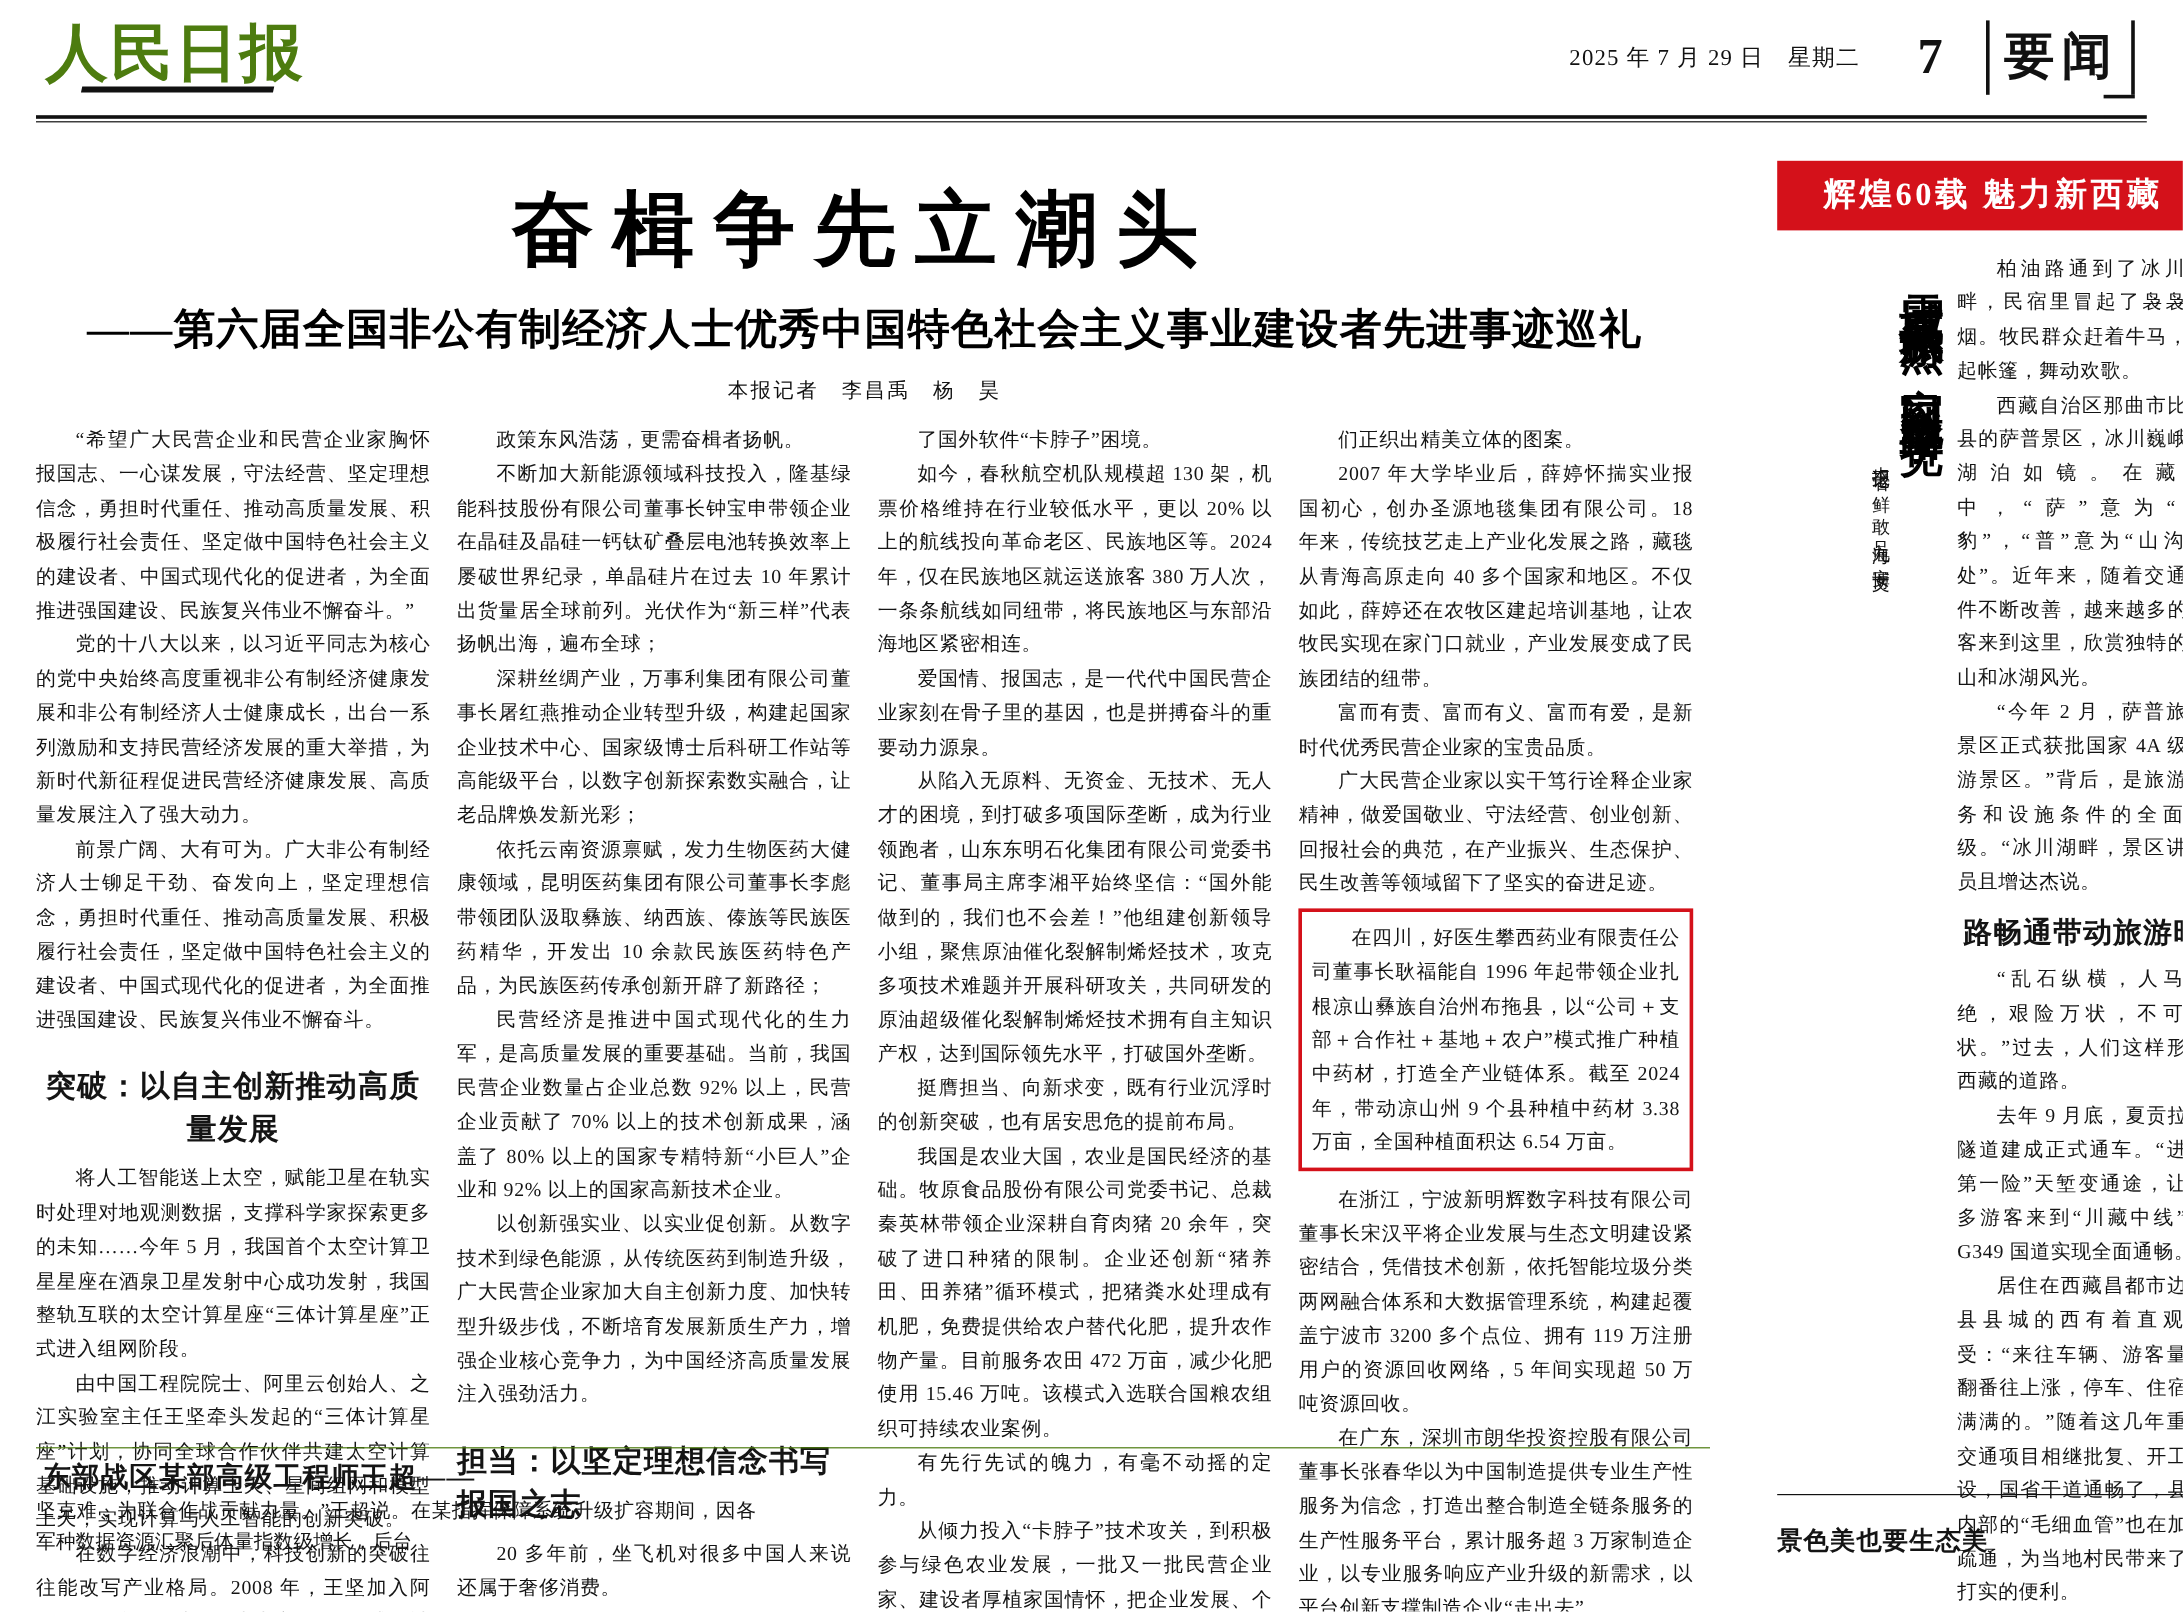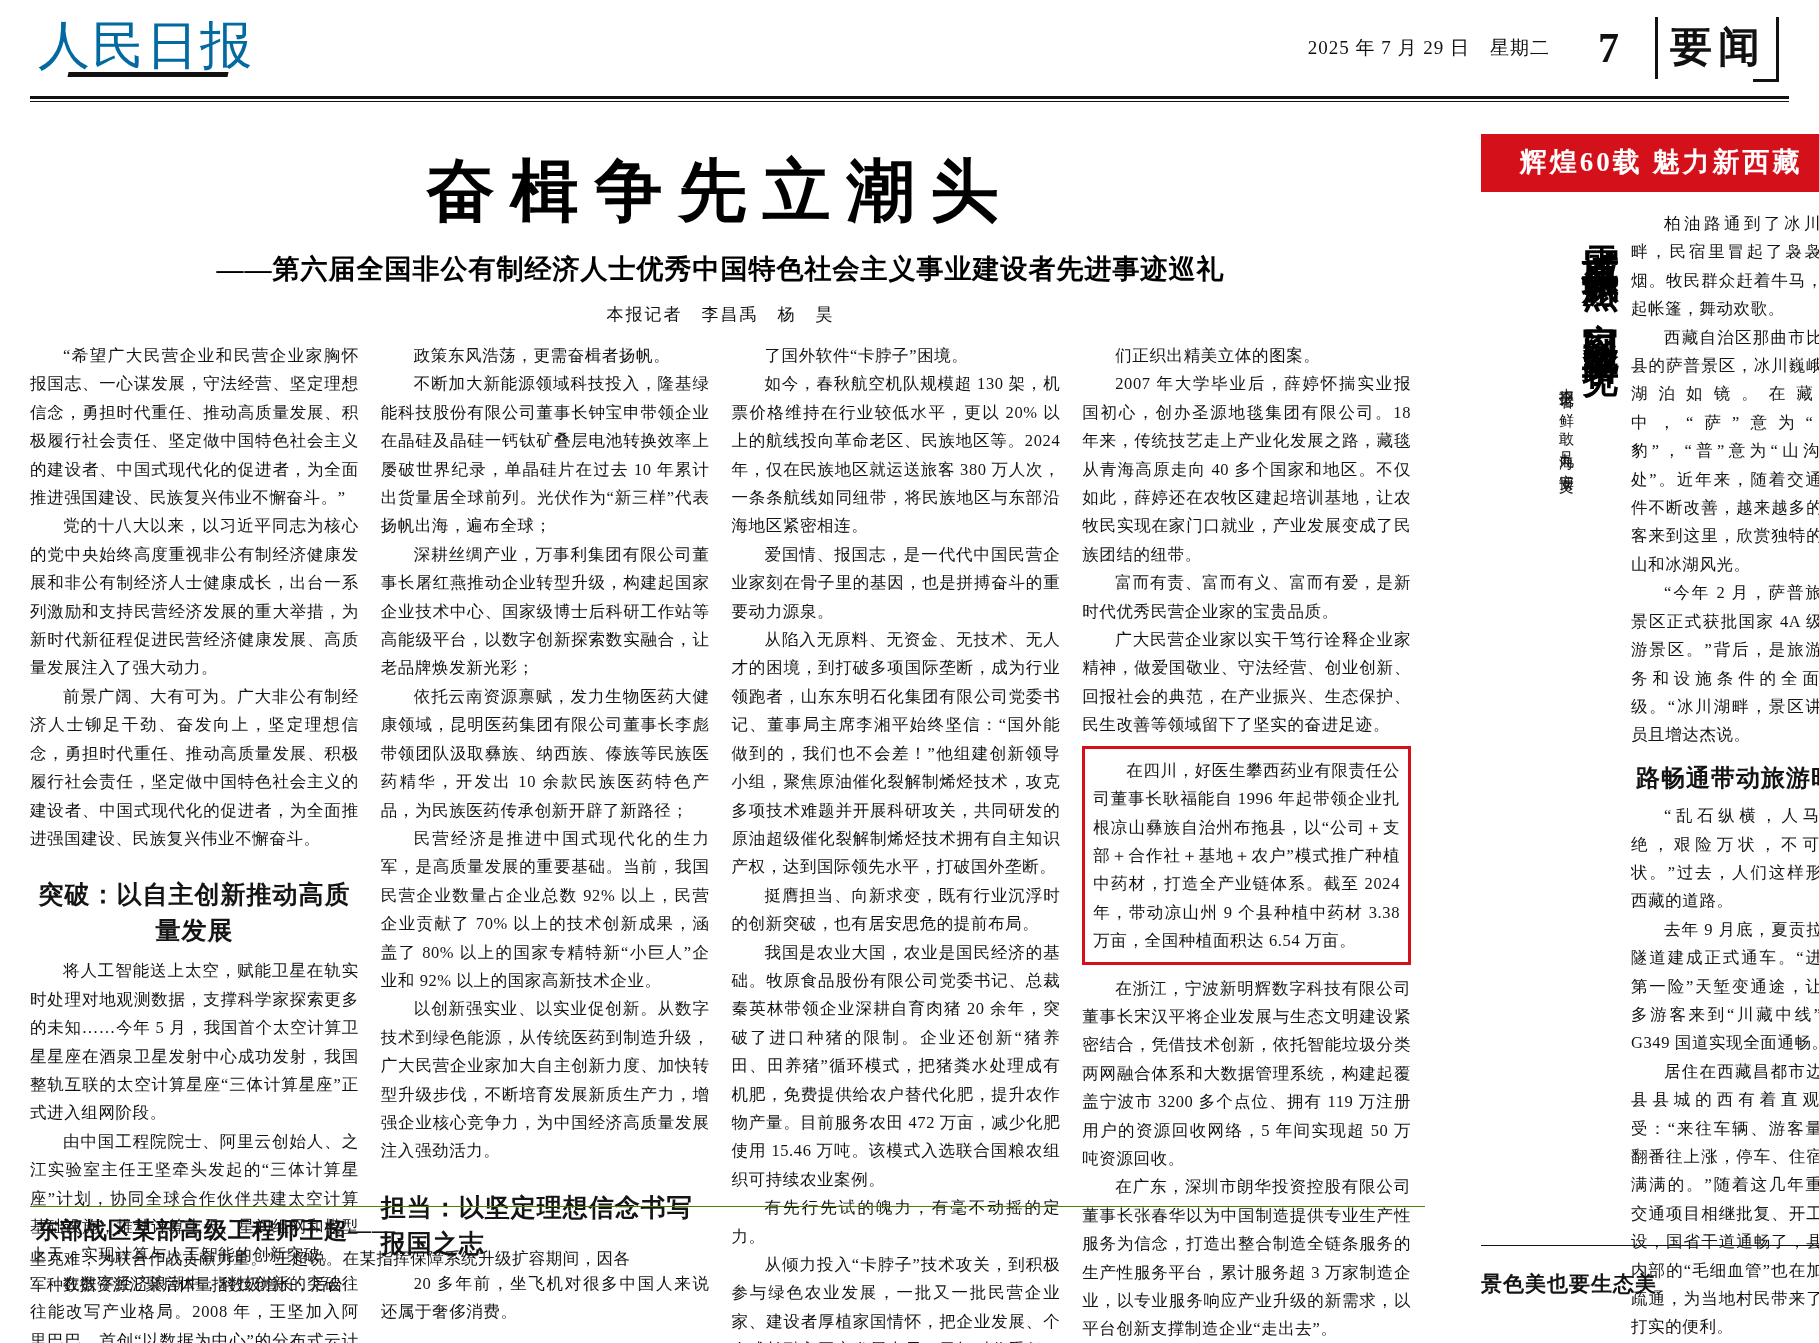--- a/index.html
+++ b/index.html
@@ -32,23 +32,23 @@
     justify-content: space-between;
   }
   .logo-wrap {
     display: flex;
     align-items: center;
     padding-left: 8px;
   }
   .logo {
     font-family: "Liberation Serif", serif;
     font-size: 52px;
-    font-weight: normal;
+    font-weight: bold;
     letter-spacing: 2px;
-    color: #0369a1;
+    color: #4d7c0f;
     line-height: 1;
     position: relative;
     top: -2px;
     text-align: center;
   }
   .logo-underline {
     position: absolute;
     left: 38px;
     top: 72px;
     width: 160px;
@@ -132,21 +132,21 @@
     text-align: center;
     font-size: 68px;
     font-weight: bold;
     letter-spacing: 16px;
     padding: 30px 0 6px 0;
     font-family: "Liberation Serif", serif;
     color: #000;
   }
   .subhead {
     text-align: center;
-    font-size: 27px;
+    font-size: 35px;
     font-weight: bold;
     letter-spacing: 1px;
     padding: 8px 0 4px 0;
     color: #000;
   }
   .byline {
     text-align: center;
     font-size: 17px;
     letter-spacing: 2px;
     padding: 12px 0 16px 0;

